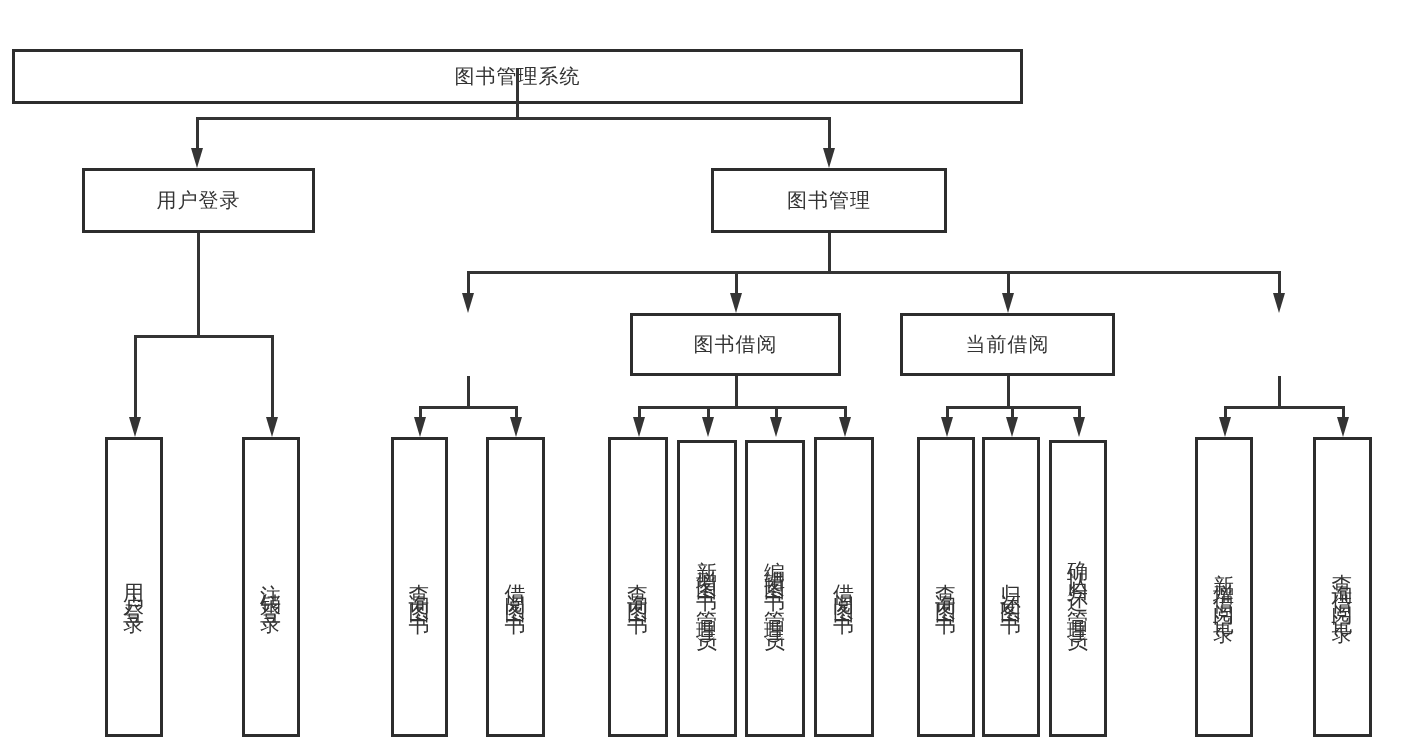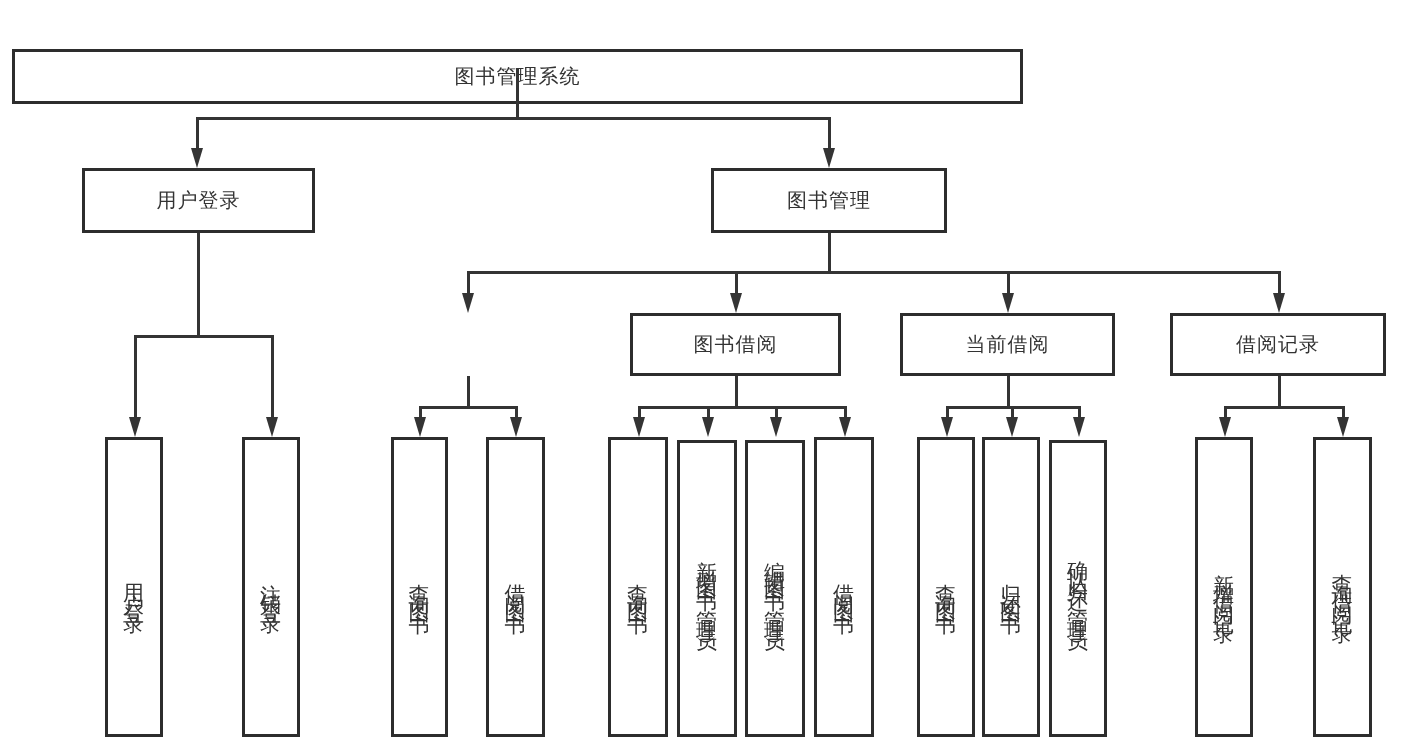--- a/index.html
+++ b/index.html
@@ -90,23 +90,20 @@
   <div class="arrow" style="left:1002px; top:293px;"></div>
   <div class="vline" style="left:1278px; top:271px; height:22px;"></div>
   <div class="arrow" style="left:1273px; top:293px;"></div>
 
   <div class="node hnode" style="left:630px; top:313px; width:211px; height:63px;">
     <span>图书借阅</span>
   </div>
   <div class="node hnode" style="left:900px; top:313px; width:215px; height:63px;">
     <span>当前借阅</span>
   </div>
-  <div class="node hnode" style="left:1170px; top:313px; width:216px; height:63px;">
-    <span>借阅记录</span>
-  </div>
 
   <div class="vline" style="left:467px; top:376px; height:30px;"></div>
   <div class="hline" style="left:419px; top:406px; width:96px;"></div>
   <div class="vline" style="left:419px; top:406px; height:11px;"></div>
   <div class="arrow" style="left:414px; top:417px;"></div>
   <div class="vline" style="left:515px; top:406px; height:11px;"></div>
   <div class="arrow" style="left:510px; top:417px;"></div>
 
   <div class="vline" style="left:735px; top:376px; height:30px;"></div>
   <div class="hline" style="left:638px; top:406px; width:206px;"></div>

